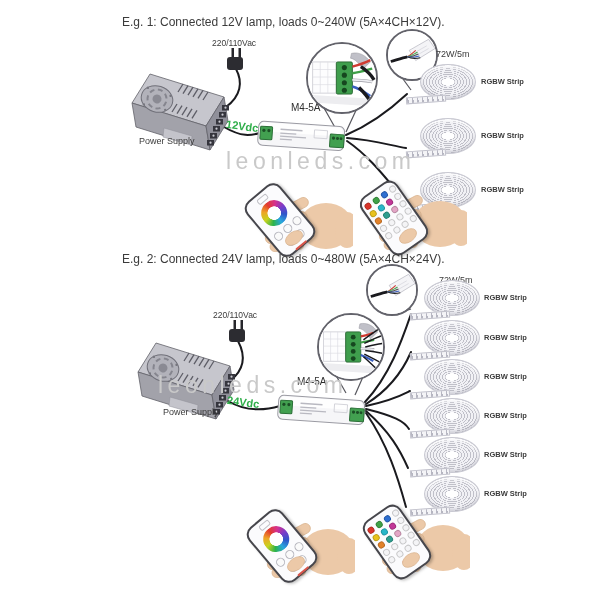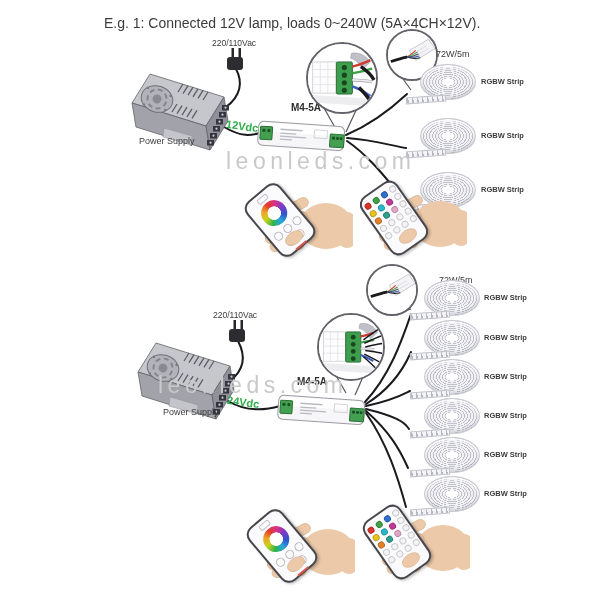--- a/index.html
+++ b/index.html
@@ -1,24 +1,24 @@
 <!DOCTYPE html>
 <html><head>
 <meta charset="utf-8">
 <style>
   html,body{margin:0;padding:0;background:#fff;}
   .canvas{position:relative;width:600px;height:600px;background:#fff;overflow:hidden;
           font-family:"Liberation Sans",sans-serif;}
   svg{display:block}
   .layer{position:absolute;left:0;top:0;}
   .txt{position:absolute;color:#3b3b3b;white-space:nowrap;}
-  .h{font-size:14px;}
+  .h{font-size:12px;margin-left:18px;}
   .lbl{font-size:8.5px;}
   .dc{font-size:11px;font-weight:bold;color:#2fae4a;transform:rotate(8deg);}
-  .ctrl-label{font-size:10px;color:#2e2e2e;font-weight:bold;}
+  .ctrl-label{font-size:10px;color:#2e2e2e;}
   .strip-lbl{position:absolute;font-size:7.5px;color:#3c3c3c;white-space:nowrap;font-weight:bold;}
   .watermark{position:absolute;font-size:23px;letter-spacing:4.5px;color:#c9c9c9;}
 
   
   .psu{position:absolute;width:126px;height:92px;}
   .ctrl{position:absolute;width:100px;height:50px;}
   .mag{position:absolute;border-radius:50%;border:2px solid #63636b;background:#fff;overflow:hidden;box-sizing:border-box;}
   .mag svg{width:100%;height:100%;}
 
   
@@ -299,20 +299,21 @@
           <div class="dot"></div>
           <div class="dot"></div>
       </div>
       <div class="r-brand"></div>
     </div>
     <svg class="layer2" viewBox="0 0 105 70">
       <ellipse cx="46" cy="52" rx="9.5" ry="6" fill="#ecc9a8" stroke="#d9b28d" stroke-width="0.7" transform="rotate(-35 46 52)"></ellipse>
     </svg>
   </div>
 
+  <div class="txt h" style="left:104px;top:252px;">E.g. 2: Connected 24V lamp, loads 0~480W (5A×4CH×24V).</div>
   <div class="txt lbl" style="left:213px;top:310px;">220/110Vac</div>
 
   <div class="psu" style="left:118px;top:337px;">
     <svg viewBox="0 0 126 92" width="126" height="92">
       <path d="M38,6 L112,29 L94,58 L20,35 Z" fill="#c6c6cd" stroke="#62626a" stroke-width="0.8"></path>
       <path d="M20,35 L94,58 L98,82 L24,59 Z" fill="#a2a2aa" stroke="#62626a" stroke-width="0.8"></path>
       <path d="M112,29 L116,53 L98,82 L94,58 Z" fill="#90909a" stroke="#62626a" stroke-width="0.8"></path>
       <g transform="rotate(17 45 31)">
         <ellipse cx="45" cy="31" rx="16" ry="13" fill="#b2b2ba" stroke="#6f6f78" stroke-width="1"></ellipse>
         <circle cx="45" cy="31" r="9.5" fill="none" stroke="#85858e" stroke-width="2" stroke-dasharray="5 3.5"></circle>

